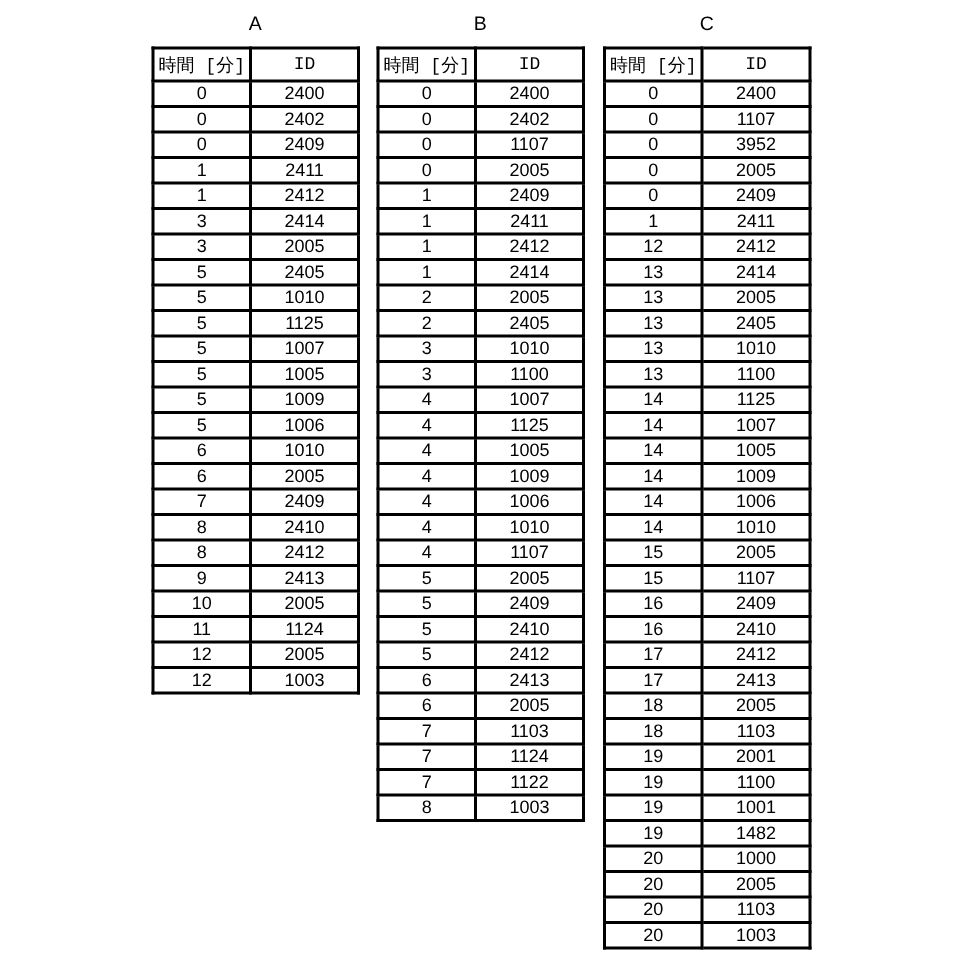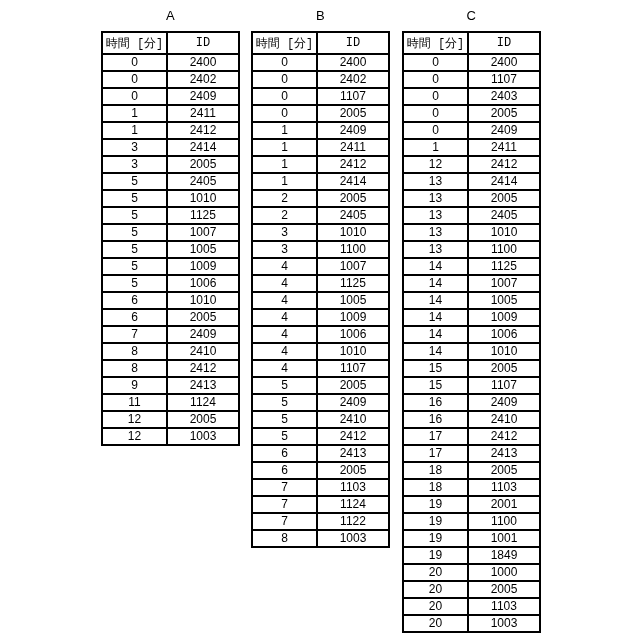--- a/index.html
+++ b/index.html
@@ -147,20 +147,24 @@
         </tr>
         <tr>
           <td>8</td>
           <td>2412</td>
         </tr>
         <tr>
           <td>9</td>
           <td>2413</td>
         </tr>
         <tr>
+          <td>10</td>
+          <td>2005</td>
+        </tr>
+        <tr>
           <td>11</td>
           <td>1124</td>
         </tr>
         <tr>
           <td>12</td>
           <td>2005</td>
         </tr>
         <tr>
           <td>12</td>
           <td>1003</td>
@@ -320,21 +324,21 @@
         <tr>
           <td>0</td>
           <td>2400</td>
         </tr>
         <tr>
           <td>0</td>
           <td>1107</td>
         </tr>
         <tr>
           <td>0</td>
-          <td>2403</td>
+          <td>3952</td>
         </tr>
         <tr>
           <td>0</td>
           <td>2005</td>
         </tr>
         <tr>
           <td>0</td>
           <td>2409</td>
         </tr>
         <tr>
@@ -428,21 +432,21 @@
         <tr>
           <td>19</td>
           <td>1100</td>
         </tr>
         <tr>
           <td>19</td>
           <td>1001</td>
         </tr>
         <tr>
           <td>19</td>
-          <td>1849</td>
+          <td>1482</td>
         </tr>
         <tr>
           <td>20</td>
           <td>1000</td>
         </tr>
         <tr>
           <td>20</td>
           <td>2005</td>
         </tr>
         <tr>

